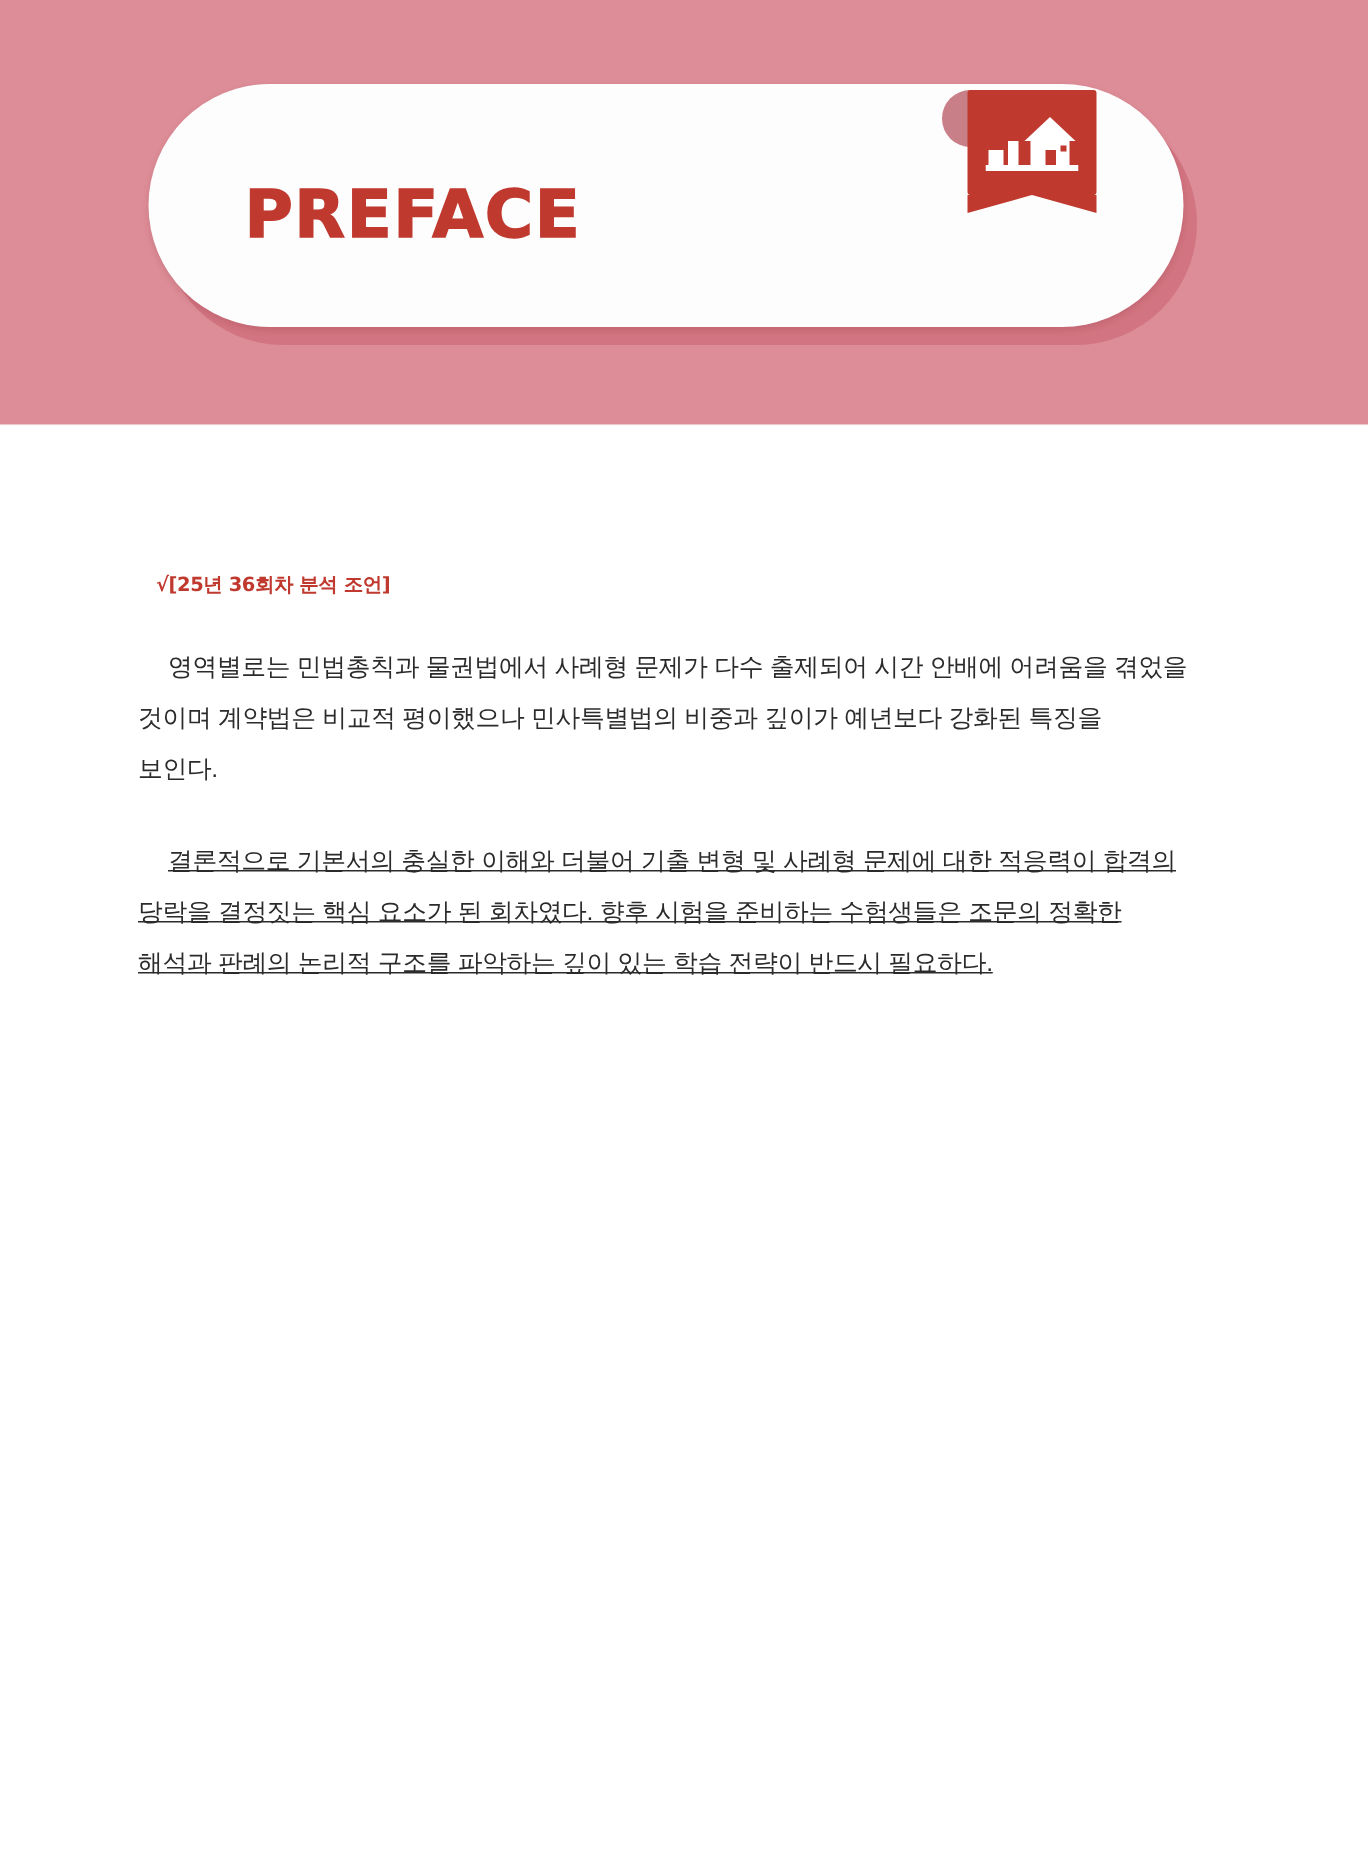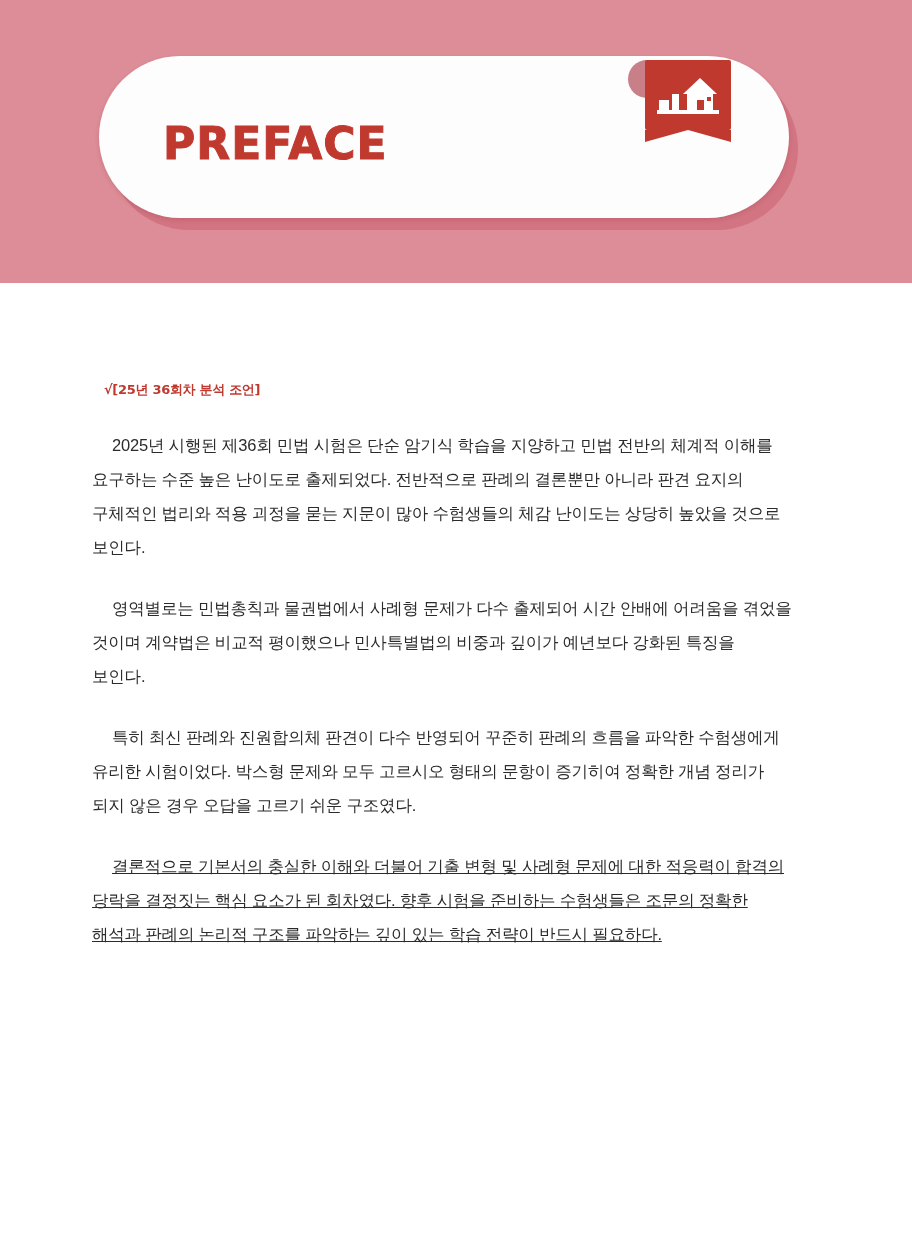--- a/index.html
+++ b/index.html
@@ -174,21 +174,19 @@
 
       <rect x="50" y="21" width="4" height="4" fill="#c0392f"></rect>
     </svg>
   </div>
 
   <div class="content">
 
     <div class="section-heading">√[25년 36회차 분석 조언]</div>
 
     <div class="paragraphs">
-      <p class="body-text">2025년 시행된 제36회 민법 시험은 단순 암기식 학습을 지양하고 민법 전반의 체계적 이해를 요구하는 수준 높은 난이도로 출제되었다. 전반적으로 판례의 결론뿐만 아니라 판견 요지의 구체적인 법리와 적용 괴정을 묻는 지문이 많아 수험생들의 체감 난이도는 상당히 높았을 것으로 보인다.</p>
       <p class="body-text">영역별로는 민법총칙과 물권법에서 사례형 문제가 다수 출제되어 시간 안배에 어려움을 겪었을 것이며 계약법은 비교적 평이했으나 민사특별법의 비중과 깊이가 예년보다 강화된 특징을 보인다.</p>
-      <p class="body-text">특히 최신 판례와 진원합의체 판견이 다수 반영되어 꾸준히 판례의 흐름을 파악한 수험생에게 유리한 시험이었다. 박스형 문제와 모두 고르시오 형태의 문항이 증기히여 정확한 개념 정리가 되지 않은 경우 오답을 고르기 쉬운 구조였다.</p>
       <p class="body-text">결론적으로 기본서의 충실한 이해와 더불어 기출 변형 및 사례형 문제에 대한 적응력이 합격의 당락을 결정짓는 핵심 요소가 된 회차였다. 향후 시험을 준비하는 수험생들은 조문의 정확한 해석과 판례의 논리적 구조를 파악하는 깊이 있는 학습 전략이 반드시 필요하다.</p>
     </div>
 
   </div>
 
 </div>
 
 </body></html>

